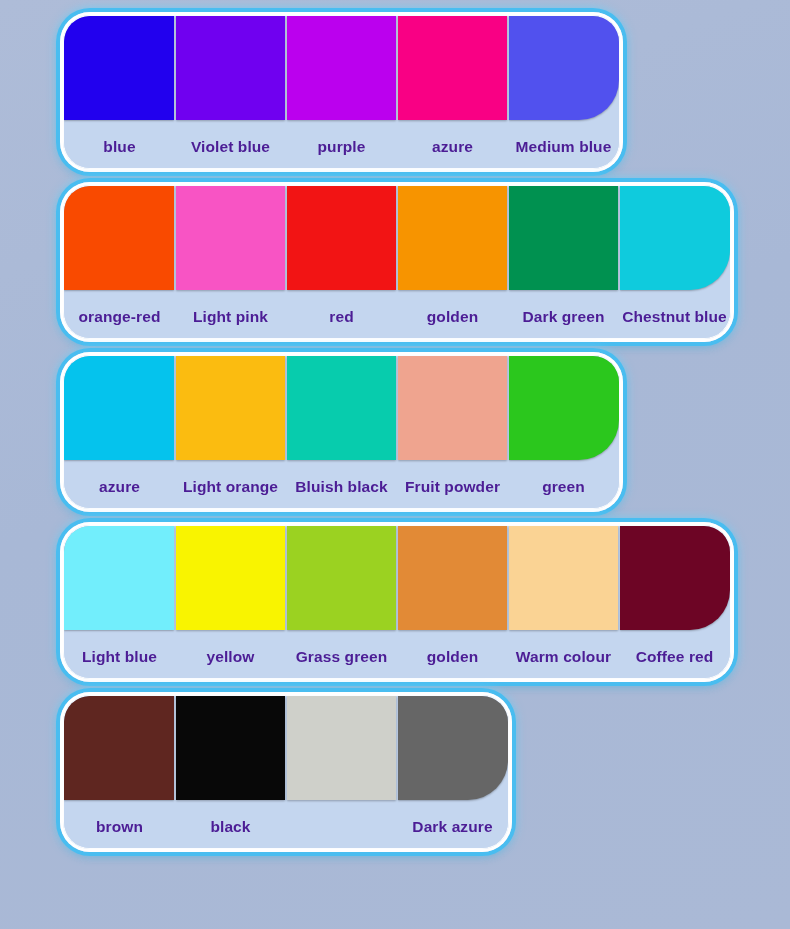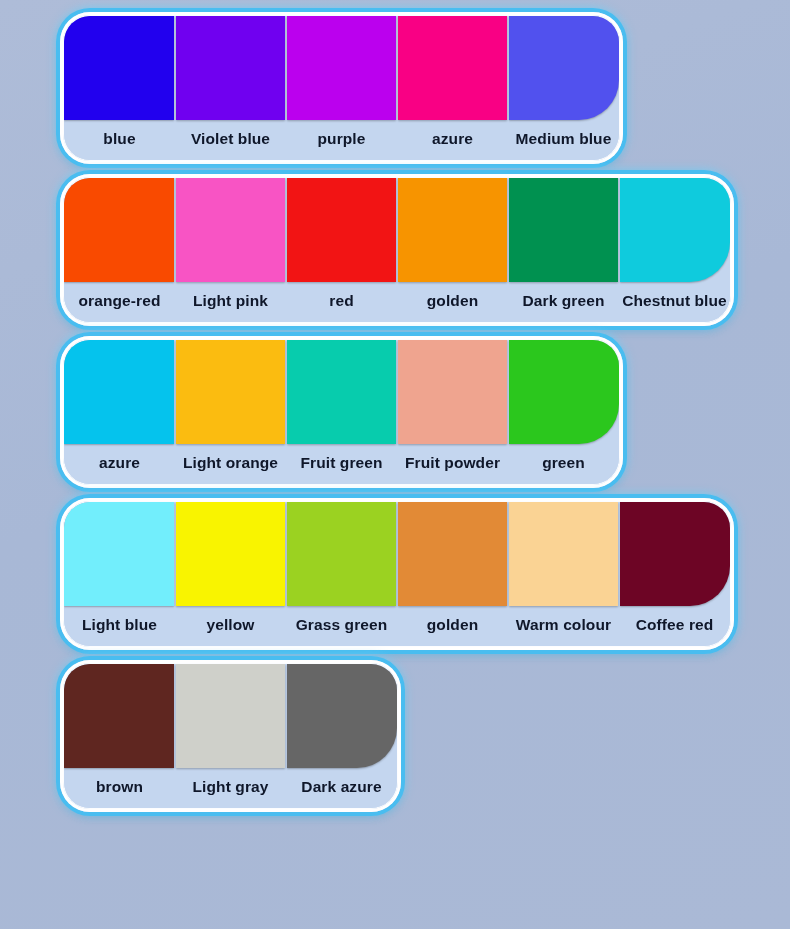--- a/index.html
+++ b/index.html
@@ -84,26 +84,27 @@
   }
 
   .swatch-caption {
     flex: 1;
     min-height: 40px;
     display: flex;
     align-items: center;
     justify-content: center;
     padding: 7px 4px 9px 4px;
     box-sizing: border-box;
-    color: #0f172a;
+    color: #4c1d95;
     font-size: 15.5px;
     font-weight: bold;
     letter-spacing: 0.1px;
     white-space: nowrap;
     text-align: center;
+    margin-top: 8px;
   }
 </style>
 </head>
 <body>
 
 <div id="palette-root">
     <div class="palette-row">
       <div class="row-inner">
         <div class="swatch-cell">
           <div class="swatch-chip" style="background: rgb(34, 0, 238);"></div>
@@ -160,21 +161,21 @@
         <div class="swatch-cell">
           <div class="swatch-chip" style="background: rgb(5, 195, 237);"></div>
           <div class="swatch-caption">azure</div>
         </div>
         <div class="swatch-cell">
           <div class="swatch-chip" style="background: rgb(251, 188, 16);"></div>
           <div class="swatch-caption">Light orange</div>
         </div>
         <div class="swatch-cell">
           <div class="swatch-chip" style="background: rgb(7, 204, 173);"></div>
-          <div class="swatch-caption">Fruit green</div>
+          <div class="swatch-caption">Bluish black</div>
         </div>
         <div class="swatch-cell">
           <div class="swatch-chip" style="background: rgb(239, 164, 143);"></div>
           <div class="swatch-caption">Fruit powder</div>
         </div>
         <div class="swatch-cell">
           <div class="swatch-chip" style="background: rgb(43, 199, 29);"></div>
           <div class="swatch-caption">green</div>
         </div>
       </div>
@@ -207,22 +208,25 @@
         </div>
       </div>
     </div>
     <div class="palette-row">
       <div class="row-inner">
         <div class="swatch-cell">
           <div class="swatch-chip" style="background: rgb(95, 38, 32);"></div>
           <div class="swatch-caption">brown</div>
         </div>
         <div class="swatch-cell">
+          <div class="swatch-chip" style="background: rgb(8, 8, 8);"></div>
+          <div class="swatch-caption">black</div>
+        </div>
+        <div class="swatch-cell">
           <div class="swatch-chip" style="background: rgb(207, 208, 202);"></div>
-          <div class="swatch-caption">Light gray</div>
         </div>
         <div class="swatch-cell">
           <div class="swatch-chip" style="background: rgb(102, 102, 102);"></div>
           <div class="swatch-caption">Dark azure</div>
         </div>
       </div>
     </div>
   </div>
 
 </body></html>

